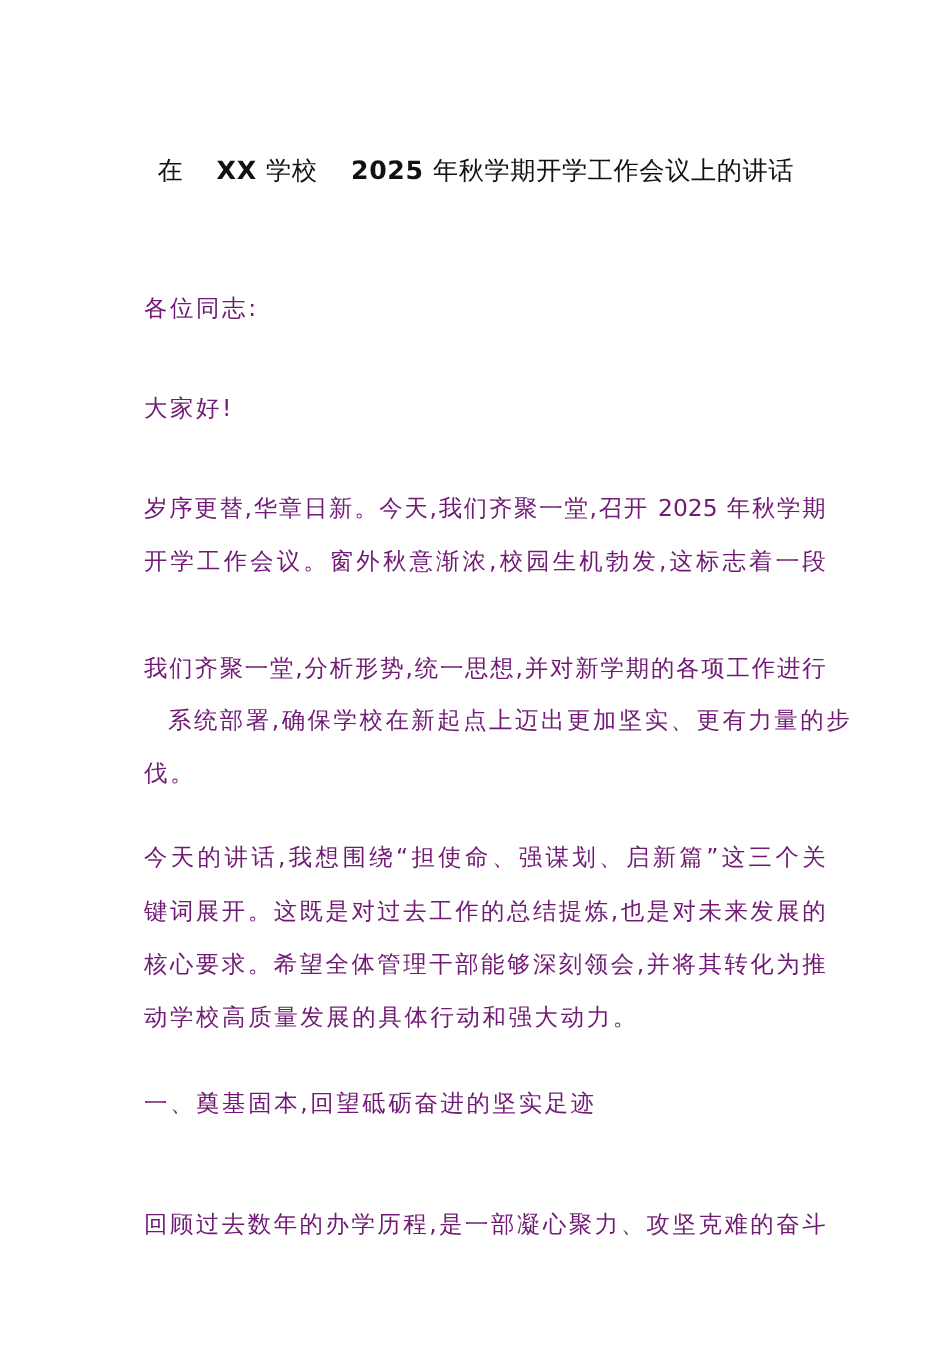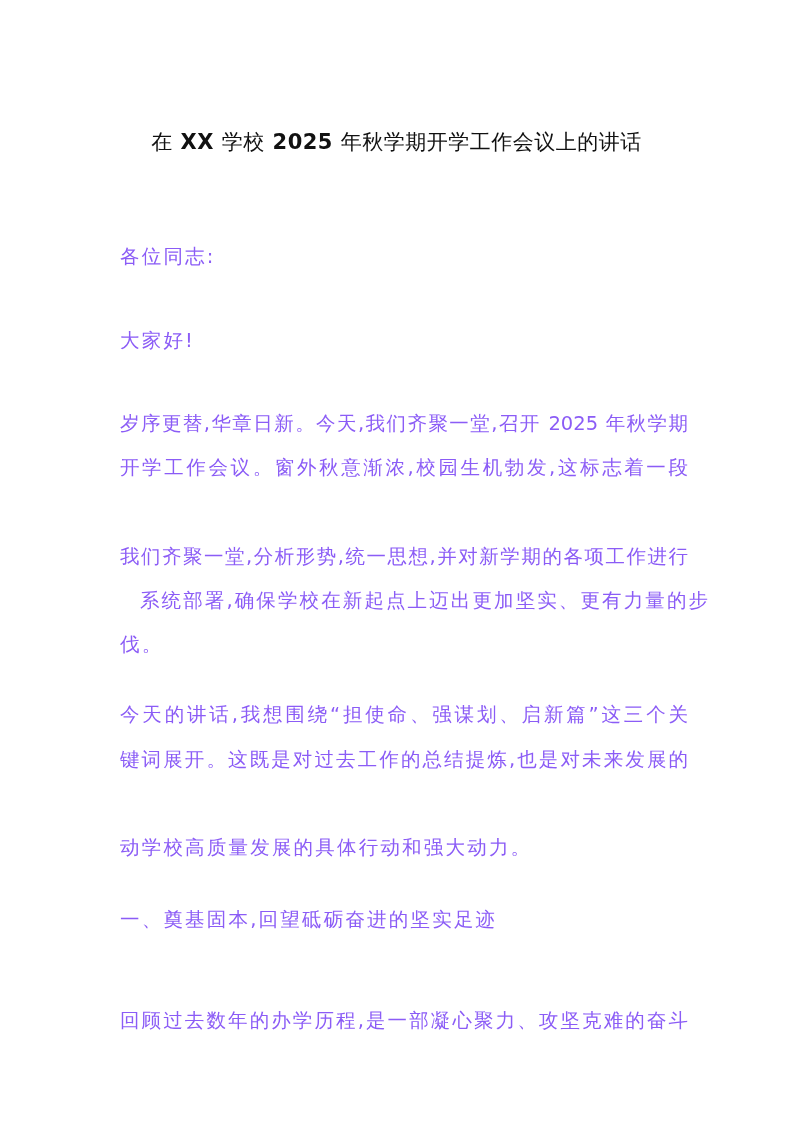--- a/index.html
+++ b/index.html
@@ -26,26 +26,26 @@
     position: absolute;
     top: 128px;
     left: 0;
     width: 793px;
     text-align: center;
     font-size: 21px;
     letter-spacing: 0.5px;
     color: #111;
     white-space: nowrap;
   }
-  .title b { font-weight: bold; }
+  .title b { font-weight: bold; margin-left: 20px; }
   .line {
     position: absolute;
     left: 120px;
     font-size: 19.5px;
-    color: #8b5cf6;
+    color: #701a75;
     white-space: nowrap;
     letter-spacing: 2.2px;
   }
   .just {
     width: 568px;
     text-align: justify;
     text-align-last: justify;
     letter-spacing: 0;
   }
 </style>
@@ -61,19 +61,20 @@
   <div class="line" style="top:327px;">大家好!</div>
 
   <div class="line just" style="top:410px;">岁序更替,华章日新。今天,我们齐聚一堂,召开 2025 年秋学期</div>
   <div class="line just" style="top:454px;">开学工作会议。窗外秋意渐浓,校园生机勃发,这标志着一段</div>
   <div class="line just" style="top:543px;">我们齐聚一堂,分析形势,统一思想,并对新学期的各项工作进行</div>
   <div class="line just" style="top:587px;margin-left:20px;">系统部署,确保学校在新起点上迈出更加坚实、更有力量的步</div>
   <div class="line" style="top:631px;">伐。</div>
 
   <div class="line just" style="top:701px;">今天的讲话,我想围绕“担使命、强谋划、启新篇”这三个关</div>
   <div class="line just" style="top:746px;">键词展开。这既是对过去工作的总结提炼,也是对未来发展的</div>
+  <div class="line just" style="top:790px;">核心要求。希望全体管理干部能够深刻领会,并将其转化为推</div>
   <div class="line" style="top:906px;">一、奠基固本,回望砥砺奋进的坚实足迹</div>
 
   <div class="line" style="top:834px;">动学校高质量发展的具体行动和强大动力。</div>
 
   <div class="line just" style="top:1007px;">回顾过去数年的办学历程,是一部凝心聚力、攻坚克难的奋斗</div>
 
 </div>
 
 </body></html>

